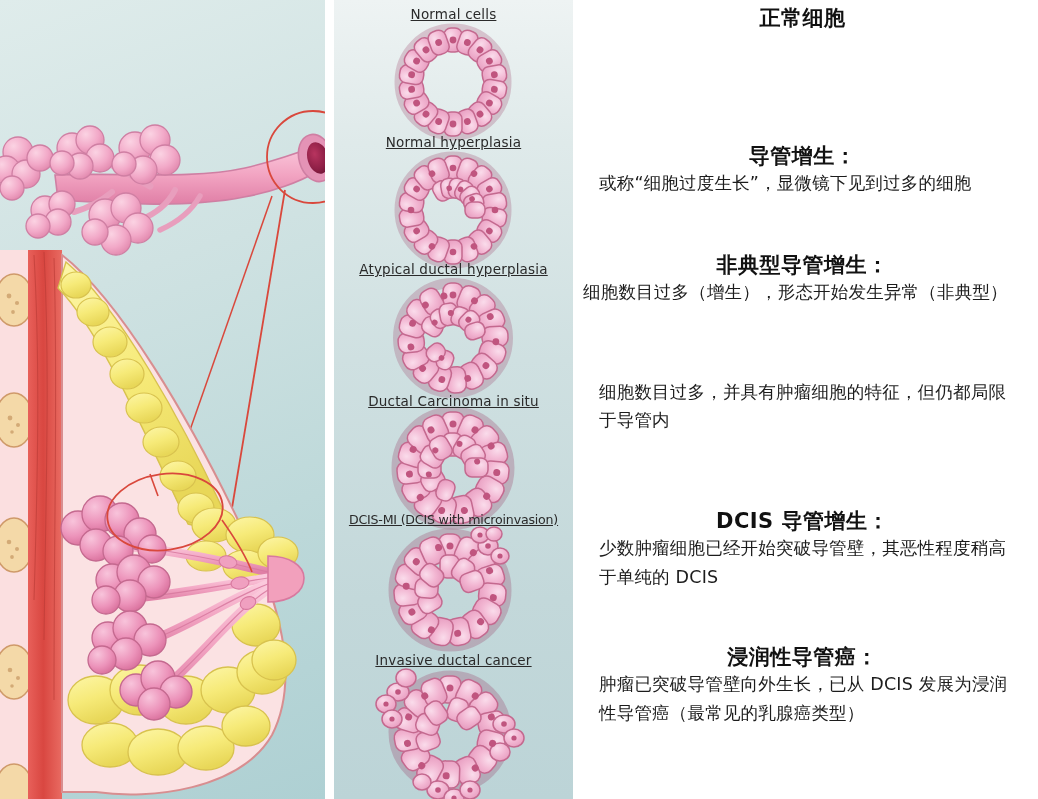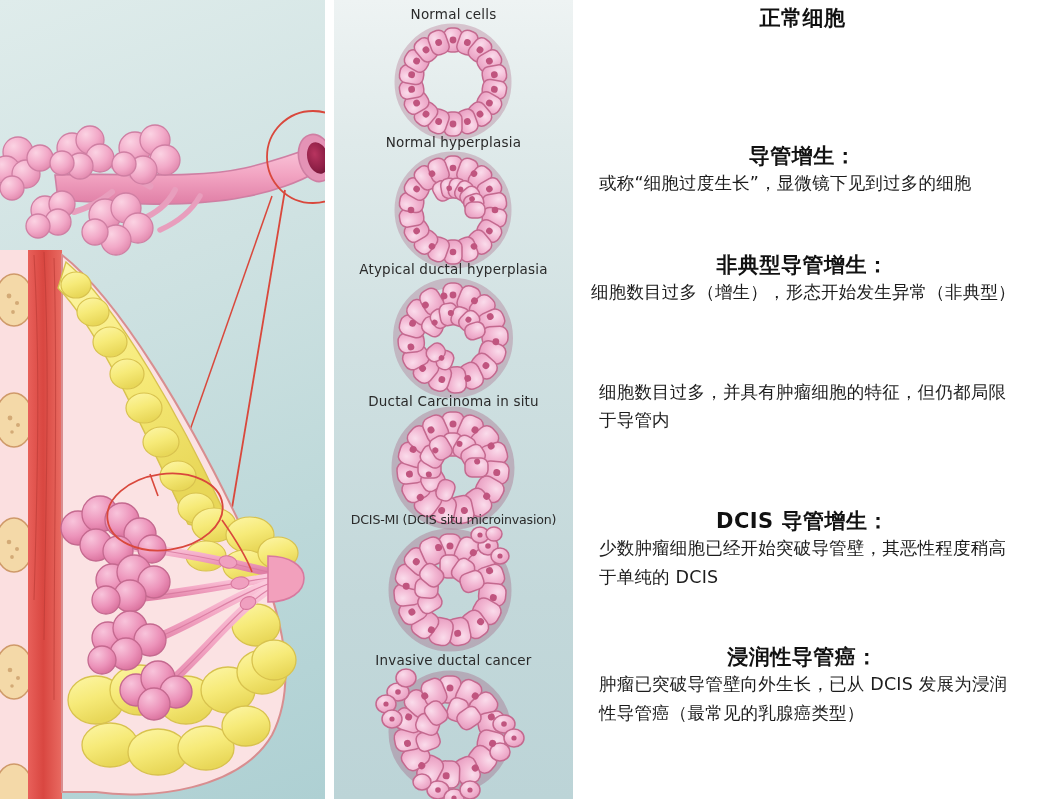--- a/index.html
+++ b/index.html
@@ -24,39 +24,40 @@
     position:relative;width:239px;height:799px;flex:0 0 239px;
     background:linear-gradient(180deg,#eef3f3 0%,#dfeaea 18%,#cfe0e1 45%,#c3d8da 75%,#bcd4d7 100%);
     overflow:hidden;
   }
   .stages-svg{position:absolute;left:0;top:0;width:239px;height:799px;}
   .stage-label{
     position:absolute;width:239px;text-align:center;
     font-family:"DejaVu Sans","Liberation Sans",sans-serif;
     font-size:13.5px;color:#2a2a2a;letter-spacing:.2px;
     white-space:nowrap;
+    text-decoration:underline;
   }
   .stage-label.tight{font-size:12.6px;letter-spacing:-.2px;}
 
   
   .text-panel{
     position:relative;flex:1 1 auto;height:799px;background:#ffffff;
     padding:0;
   }
   .text-inner{position:relative;width:100%;height:100%;}
   .blk{position:absolute;left:10px;right:16px;}
   .heading{
     font-family:"DejaVu Sans","Liberation Sans",sans-serif;
     font-weight:bold;color:#111111;
     font-size:21px;letter-spacing:.5px;line-height:1.25;text-align:center;
   }
   .body-txt{
     font-family:"DejaVu Sans","Liberation Sans",sans-serif;
     color:#1c1c1c;font-size:17.5px;line-height:1.62;
-    margin-left:8px;letter-spacing:.2px;
+    margin-left:0;letter-spacing:.2px;
   }
   .body-txt.noindent{margin-left:16px;}
 </style>
 </head>
 <body>
 
 <div id="page">
 
   <div class="anatomy-panel">
     <svg class="anatomy-svg" viewBox="0 0 325 799" preserveAspectRatio="none">
@@ -1017,21 +1018,21 @@
           <circle cx="4" cy="66" r="2.6"></circle>
             <circle cx="20" cy="58" r="2.6"></circle>
         </g>
       </g>
     </svg>
 
     <div class="stage-label" style="top:6px">Normal cells</div>
     <div class="stage-label" style="top:134px">Normal hyperplasia</div>
     <div class="stage-label" style="top:261px">Atypical ductal hyperplasia</div>
     <div class="stage-label" style="top:393px">Ductal Carcinoma in situ</div>
-    <div class="stage-label tight" style="top:512px">DCIS-MI (DCIS situ microinvasion)</div>
+    <div class="stage-label tight" style="top:512px">DCIS-MI (DCIS with microinvasion)</div>
     <div class="stage-label" style="top:652px">Invasive ductal cancer</div>
   </div>
 
   <div class="text-panel">
     <div class="text-inner">
 
       <div class="blk" style="top:5px">
         <div class="heading">正常细胞</div>
       </div>
 

